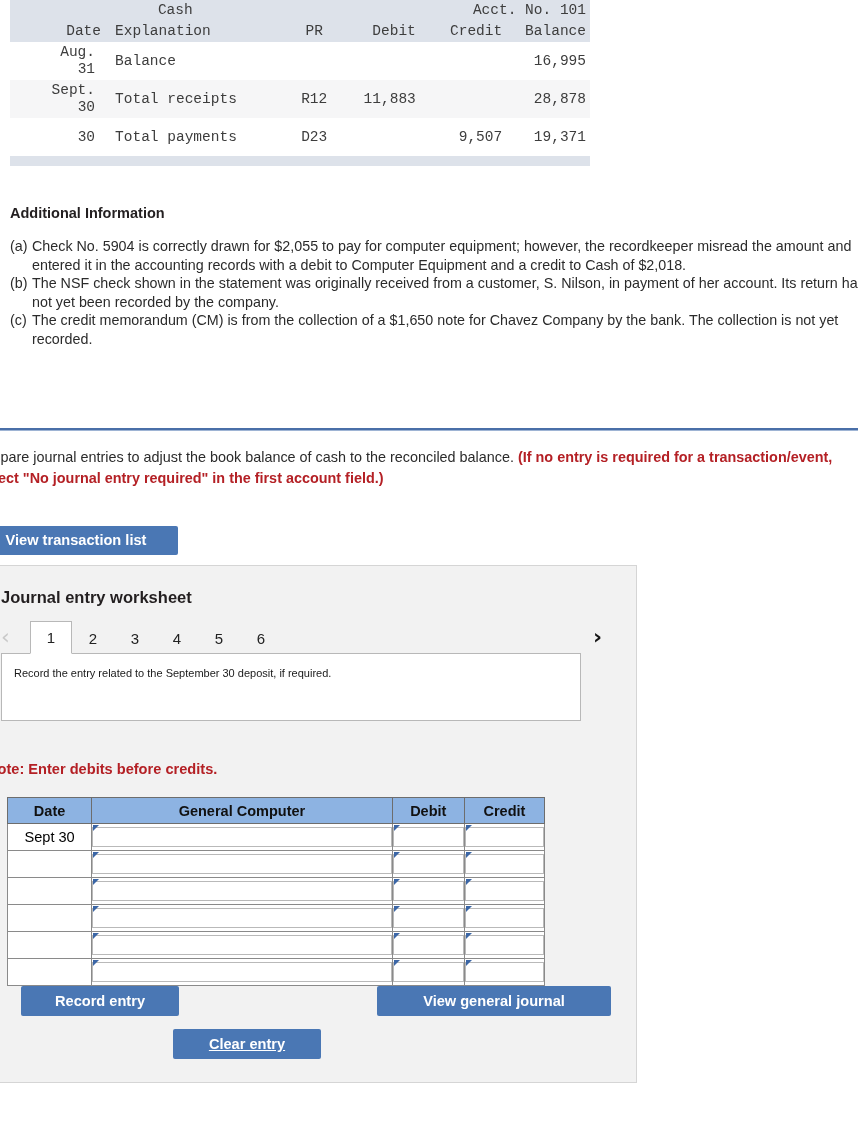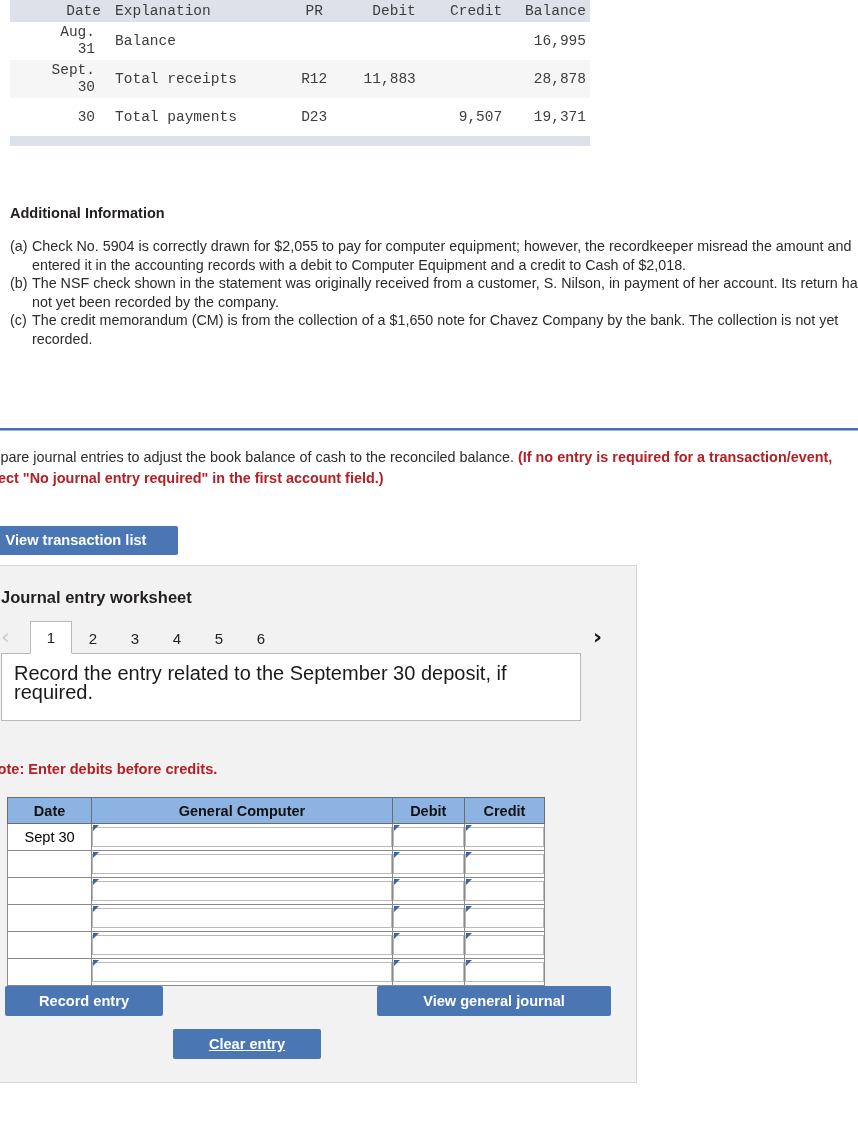--- a/index.html
+++ b/index.html
@@ -227,21 +227,21 @@
   .tab-body {
     position: absolute;
     left: 24px;
     top: 87px;
     width: 580px;
     height: 68px;
     background: #ffffff;
     border: 1px solid #b8b8b8;
     box-sizing: border-box;
     padding: 10px 12px 0 12px;
-    font-size: 20px;
+    font-size: 11px;
     line-height: 19px;
     color: #1a1a1a;
   }
 
   .note {
     position: absolute;
     left: 10px;
     top: 195px;
     font-size: 14.6px;
     font-weight: bold;
@@ -306,21 +306,21 @@
     width: 0;
     height: 0;
     border-top: 6px solid #3b66a6;
     border-right: 6px solid transparent;
     z-index: 2;
   }
 
   
   .record-btn {
     position: absolute;
-    left: 28px;
+    left: 44px;
     top: 420px;
     width: 158px;
     height: 30px;
     line-height: 30px;
     border-radius: 2px;
   }
   .viewgj-btn {
     position: absolute;
     left: 400px;
     top: 420px;
@@ -339,20 +339,24 @@
     border-radius: 2px;
     text-decoration: underline;
   }
 </style>
 </head>
 <body>
 
 <div class="ledger-wrap">
   <table class="ledger">
     <tbody>
+        <tr class="led-head-row">
+      <td colspan="3" class="led-title">Cash</td>
+      <td colspan="3" class="led-acct">Acct. No. 101</td>
+    </tr>
     <tr class="led-sub-row">
       <td class="c-date">Date</td>
       <td class="c-expl">Explanation</td>
       <td class="c-pr">PR</td>
       <td class="c-debit">Debit</td>
       <td class="c-credit">Credit</td>
       <td class="c-bal">Balance</td>
     </tr>
 
     <tr class="led-body-row">

